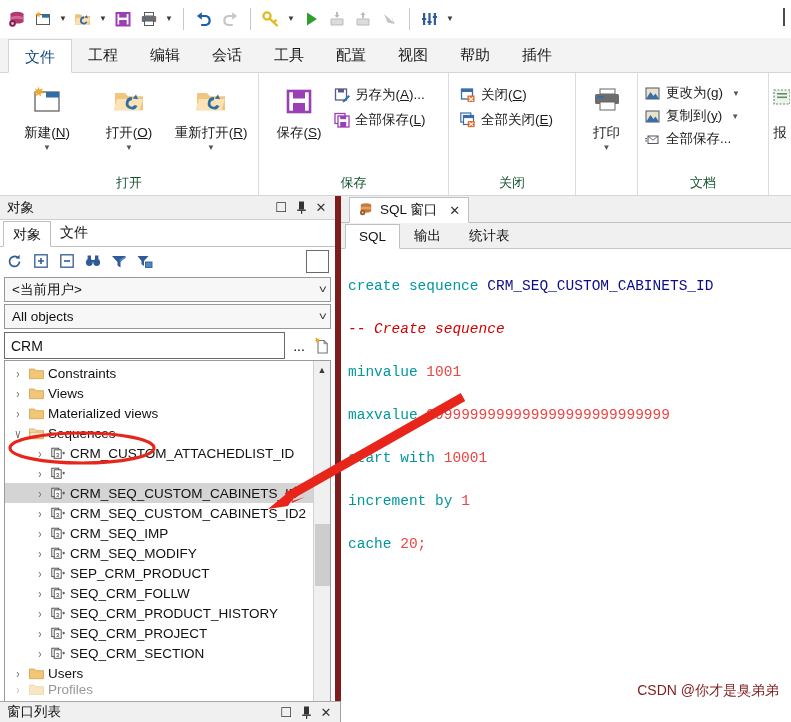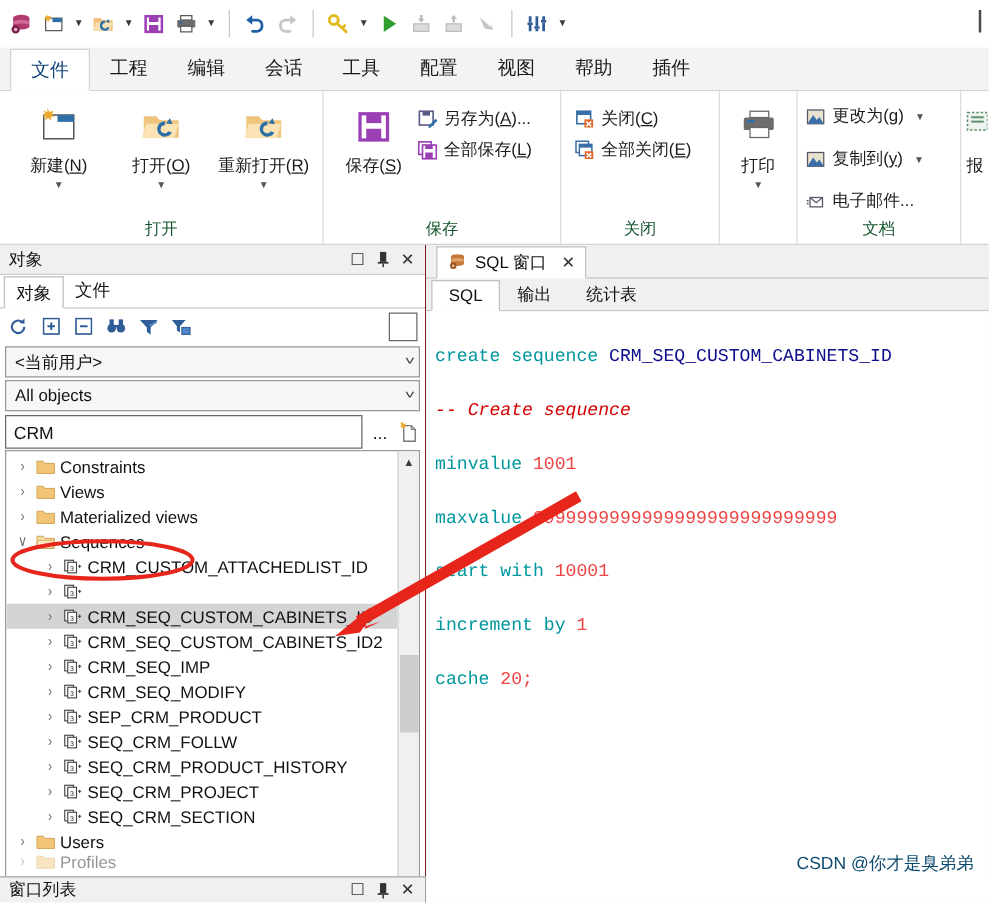--- a/index.html
+++ b/index.html
@@ -104,21 +104,21 @@
 
   u.ak { text-decoration: underline; }
 
   
   .workspace { display: flex; width: 791px; height: 526px; position: relative; }
 
   
   .leftpanel {
     width: 341px; height: 100%;
     background: #ffffff;
-    border-right: 1px solid #7f1d1d;
+    border-right: 6px solid #7f1d1d;
     display: flex; flex-direction: column;
     position: relative;
   }
   .panel-caption {
     height: 24px; background: #f0f0f0;
     border-bottom: 1px solid #cfcfcf;
     display: flex; align-items: center;
     padding: 0 4px 0 7px;
     font-size: 13.5px; color: #111;
   }
@@ -267,21 +267,21 @@
     background: #f0f0f0;
     display: flex; align-items: center; padding: 0 4px 0 7px;
     font-size: 13.5px; color: #111;
     overflow: hidden;
   }
   .bs-left .spacer { flex: 1; }
   .bs-right { flex: 1; background: #ffffff; position: relative; }
 
   .watermark {
     position: absolute; right: 12px; bottom: 22px;
-    font-size: 14px; color: #0c4a6e;
+    font-size: 14px; color: #7f1d1d;
     white-space: nowrap;
     pointer-events: none;
   }
 
   
   .anno { position: absolute; left: 0; top: 0; width: 791px; height: 722px; pointer-events: none; z-index: 50; }
 </style>
 </head>
 <body>
 
@@ -554,21 +554,21 @@
         </span>
         <span class="label">打印</span>
         <span class="dd">▼</span>
       </div>
     </div>
     <div class="rgroup-title"></div>
   </div>
 
   <div class="rgroup" style="width:131px">
     <div class="rgroup-body">
-      <div class="small-col" style="gap:16px;padding-top:5px">
+      <div class="small-col" style="gap:5px;padding-top:5px">
         <div class="small-btn">
           <span class="sicon">
             <svg width="15" height="15" viewBox="0 0 15 15">
               <rect x="1" y="2" width="13" height="11" fill="#e8e2cf" stroke="#556" stroke-width="1"></rect>
               <path d="M1 13 L5.5 6 L8.5 10 L10.5 7.5 L14 13 Z" fill="#3a6ea8"></path>
             </svg>
           </span>
           <span><span>更改为(</span><u class="ak">g</u><span>)</span></span>
           <span class="scaret">▼</span>
         </div>
@@ -584,21 +584,21 @@
         </div>
         <div class="small-btn">
           <span class="sicon">
             <svg width="15" height="15" viewBox="0 0 15 15">
               <rect x="3" y="4" width="10" height="7.5" fill="#fff" stroke="#556" stroke-width="1"></rect>
               <path d="M3 4 L8 8.2 L13 4" fill="none" stroke="#556" stroke-width="0.9"></path>
               <rect x="0.3" y="6" width="1.6" height="1.2" fill="#556"></rect>
               <rect x="0.3" y="8.3" width="1.6" height="1.2" fill="#556"></rect>
             </svg>
           </span>
-          <span>电子邮件...</span>
+          <span>全部保存...</span>
         </div>
       </div>
     </div>
     <div class="rgroup-title">文档</div>
   </div>
 
   <div class="rgroup" style="width:23px">
     <div class="rgroup-body" style="justify-content:center;padding:2px 0 0 0">
       <div class="big-btn" style="width:23px">
         <span class="icon">

